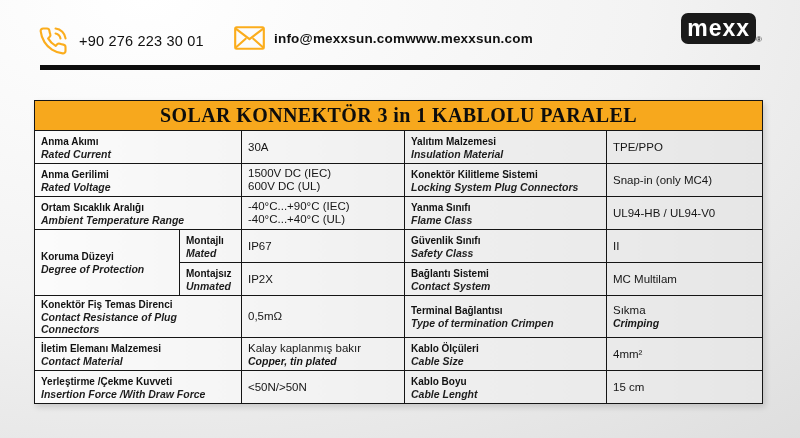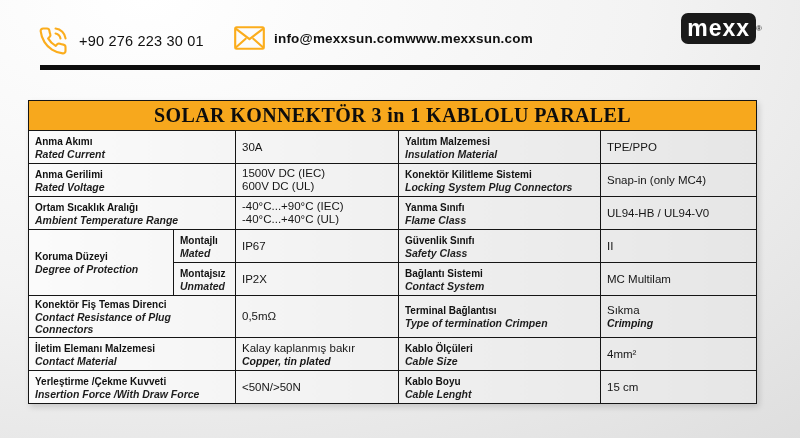--- a/index.html
+++ b/index.html
@@ -14,35 +14,35 @@
   
   .contact { position: absolute; display: flex; align-items: center; color: #101010; }
   .contact.phone { left: 38px; top: 26px; gap: 11px; }
   .contact.email { left: 234px; top: 26px; gap: 9px; }
   .contact-icon { flex: 0 0 auto; }
   .phone-text { font-size: 14.5px; font-weight: 400; letter-spacing: 0.2px; }
   .email-lines { display: flex; flex-direction: row; }
   .email-lines span { font-size: 13.5px; font-weight: 700; line-height: 15px; letter-spacing: 0.2px; }
 
   .logo { position: absolute; right: 38px; top: 13px; display: flex; flex-direction: column; align-items: center; }
-  .logo-row { display: flex; align-items: center; margin-left: 28px; }
+  .logo-row { display: flex; align-items: flex-end; margin-left: 28px; }
   .logo-mexx {
     display: inline-flex; align-items: center; background: #1a1a1a; color: #ffffff;
     border-radius: 7px; height: 31px; padding: 0 6px;
     font-size: 23px; font-weight: 700; letter-spacing: 1px; line-height: 1;
   }
   .logo-sun { color: #F9A11E; font-size: 37px; font-weight: 700; line-height: 29px; letter-spacing: -1px; margin-left: 1px; }
   .logo-reg { font-size: 8px; font-weight: 700; color: #3a3a3a; margin-top: -1px; }
   .logo-tagline { font-size: 8.5px; font-weight: 700; letter-spacing: 0.25px; color: #231f20; margin-top: 4px; white-space: nowrap; }
 
   .divider { position: absolute; left: 40px; top: 65px; width: 720px; height: 5px; background: #0e0e0e; }
 
   
   table.spec {
-    position: absolute; left: 28px; top: 100px; width: 728px;
+    position: absolute; left: 34px; top: 100px; width: 728px;
     border-collapse: collapse; table-layout: fixed;
     background: linear-gradient(to right, #fbfbfb 0%, #efefef 55%, #e6e6e6 100%);
     box-shadow: 2px 3px 6px rgba(0,0,0,0.15);
     padding-left: 8px;
   }
   table.spec td { border: 1.4px solid #151515; padding: 2px 4px 2px 6px; vertical-align: middle; }
   .title-cell {
     background: #F7A81D; text-align: center; height: 30px;
     font-family: "Liberation Serif", serif; font-weight: bold; font-size: 20px;
     color: #0d0d0d; letter-spacing: 0.4px; padding: 0 !important;

